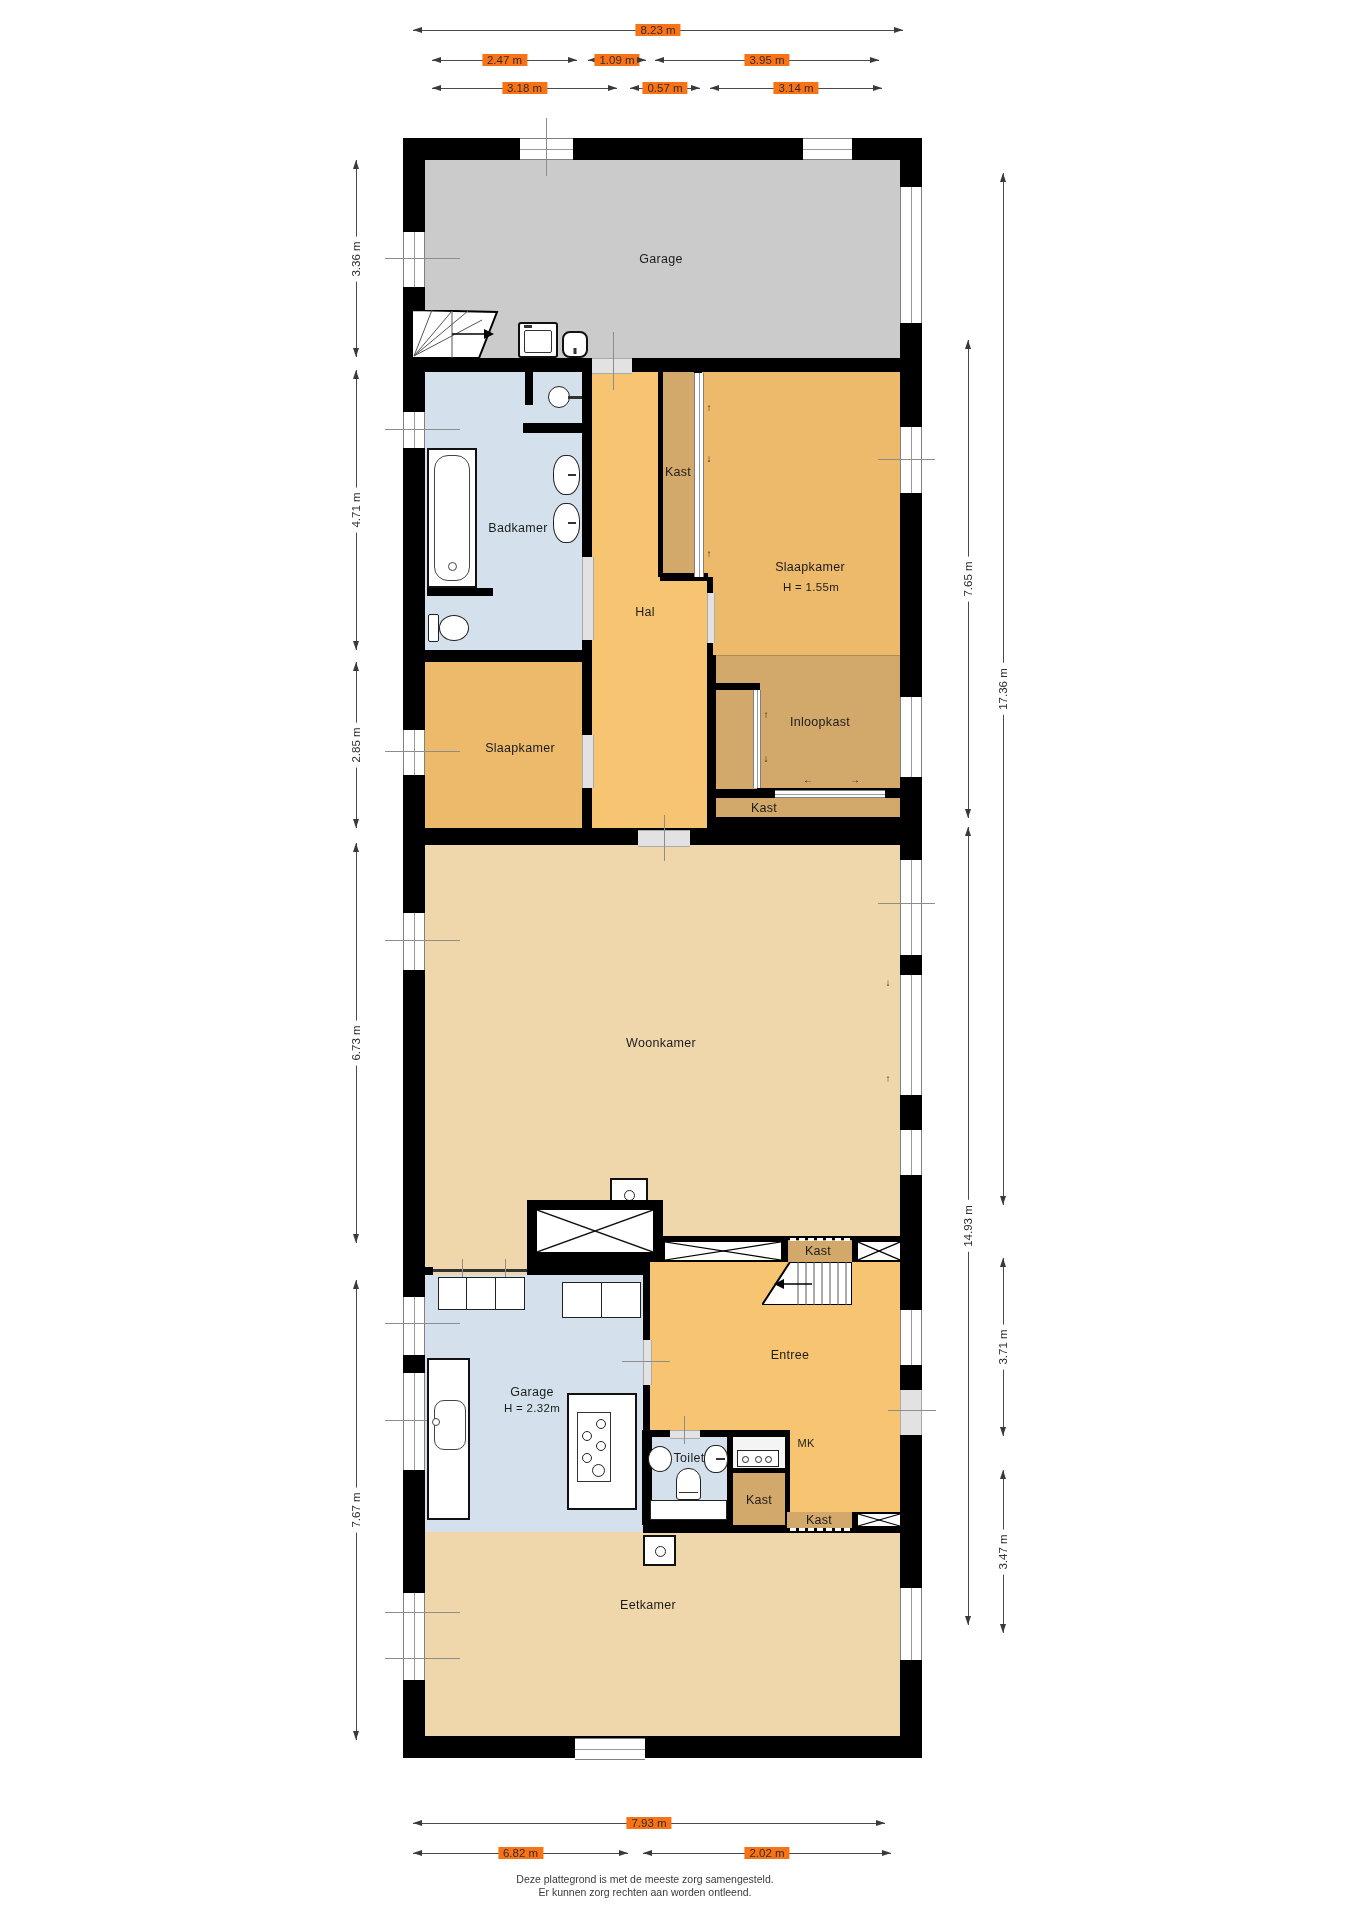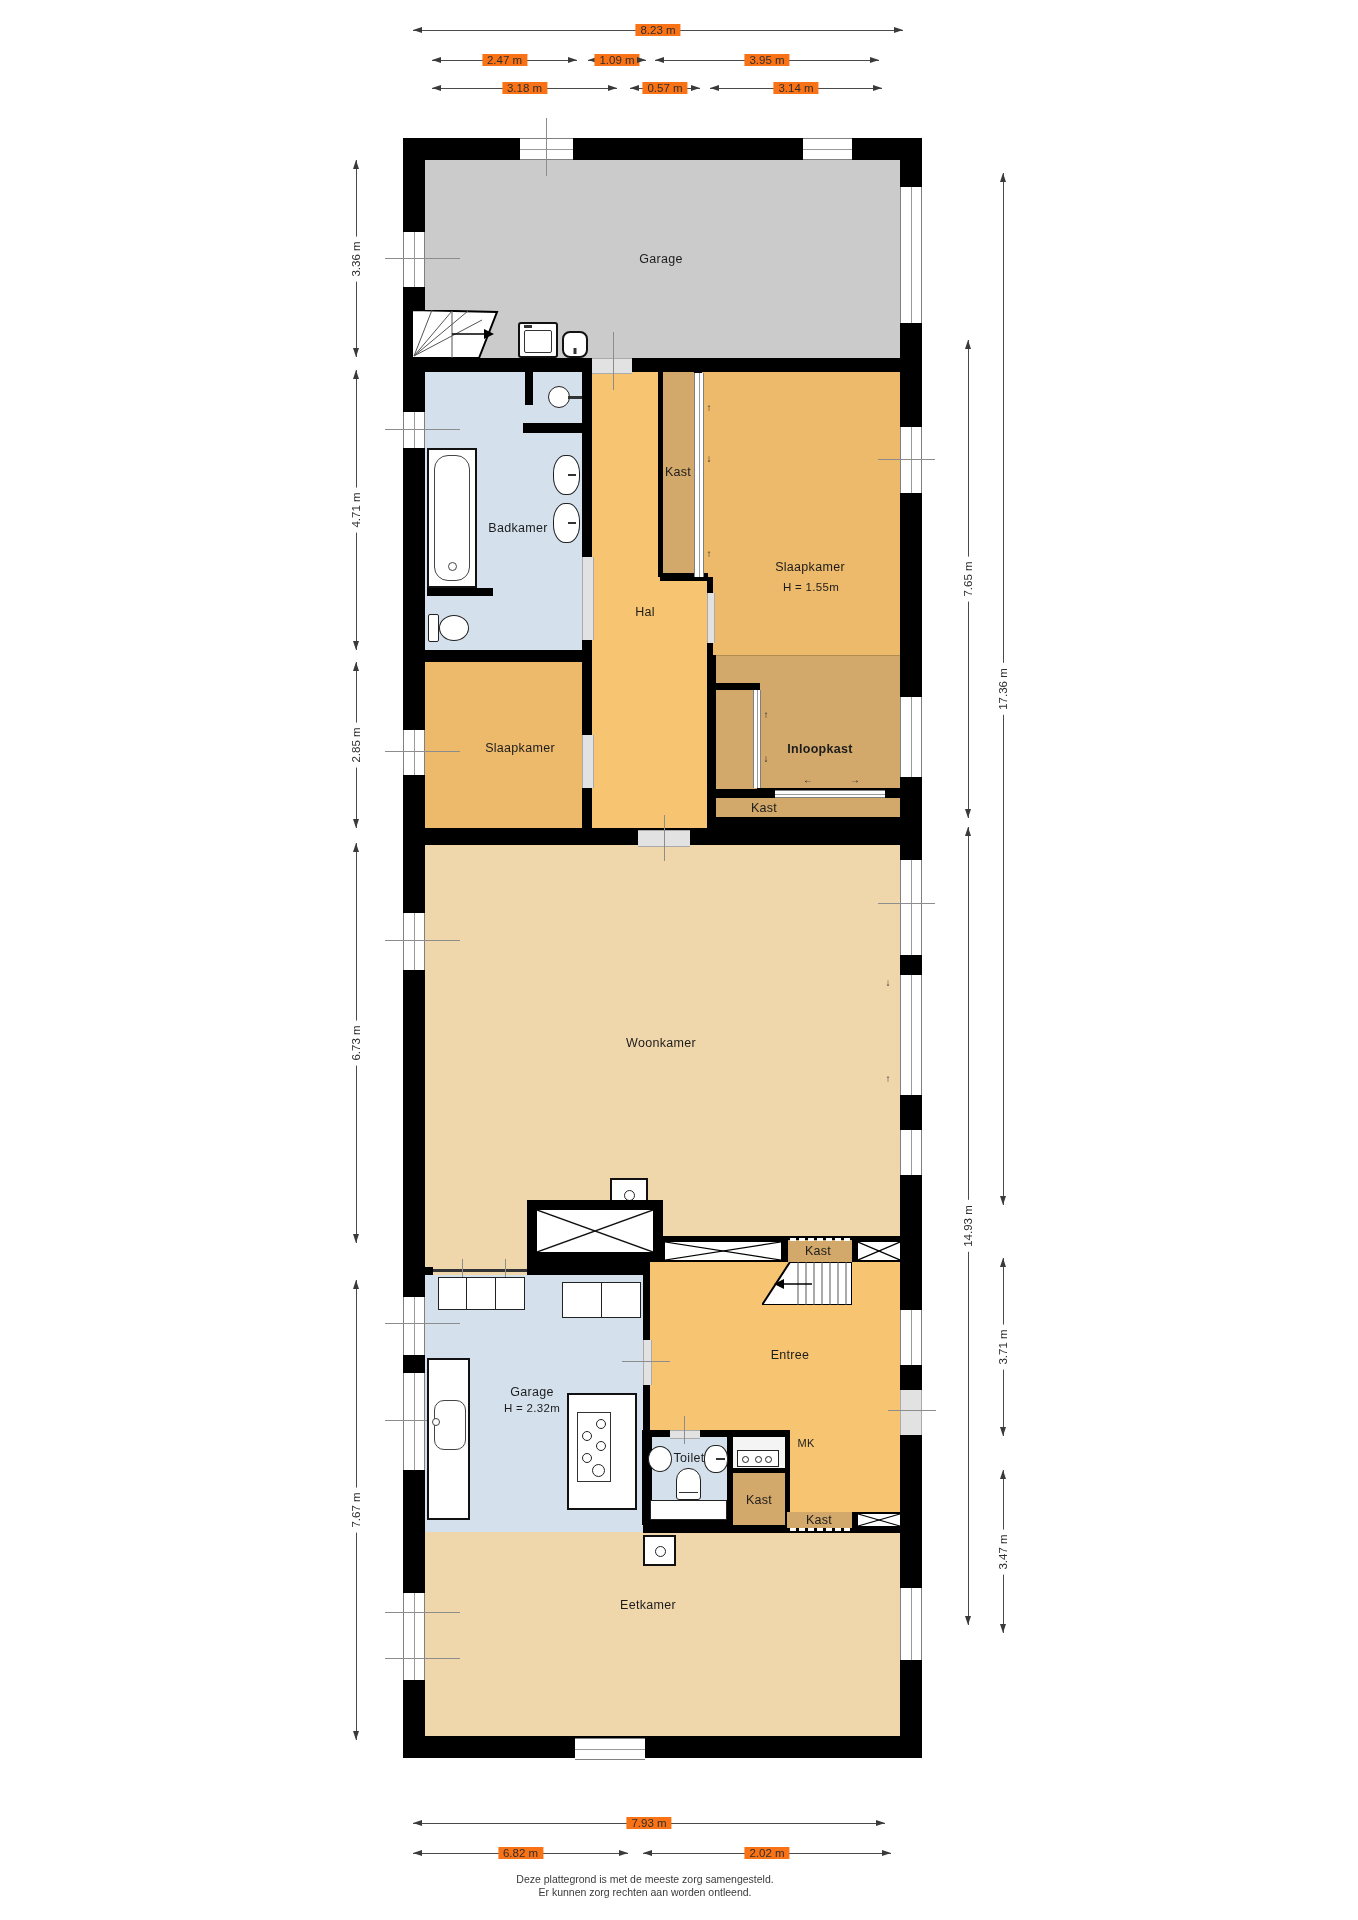--- a/index.html
+++ b/index.html
@@ -269,21 +269,21 @@
     <div class="circ" style="left:10px;top:9px;width:11px;height:11px;"></div>
   </div>
 
   <div class="rlabel" style="left:661px;top:259px;">Garage</div>
   <div class="rlabel" style="left:518px;top:513px;margin-top:15px;">Badkamer</div>
   <div class="rlabel" style="left:645px;top:612px;">Hal</div>
   <div class="rlabel" style="left:678px;top:472px;">Kast</div>
   <div class="rlabel" style="left:810px;top:567px;">Slaapkamer</div>
   <div class="rlabel" style="left:811px;top:587px;font-size:11.5px;">H = 1.55m</div>
   <div class="rlabel" style="left:520px;top:748px;">Slaapkamer</div>
-  <div class="rlabel" style="left:820px;top:749px;font-weight:bold;">Inloopkast</div>
+  <div class="rlabel" style="left:820px;top:722px;">Inloopkast</div>
   <div class="rlabel" style="left:764px;top:808px;">Kast</div>
   <div class="rlabel" style="left:661px;top:1043px;">Woonkamer</div>
   <div class="rlabel" style="left:532px;top:1392px;">Garage</div>
   <div class="rlabel" style="left:532px;top:1408px;font-size:11.5px;">H = 2.32m</div>
   <div class="rlabel" style="left:790px;top:1355px;">Entree</div>
   <div class="rlabel" style="left:818px;top:1251px;">Kast</div>
   <div class="rlabel" style="left:689px;top:1458px;">Toilet</div>
   <div class="rlabel small" style="left:766px;top:1443px;">MK</div>
   <div class="rlabel" style="left:759px;top:1500px;">Kast</div>
   <div class="rlabel" style="left:819px;top:1520px;">Kast</div>

